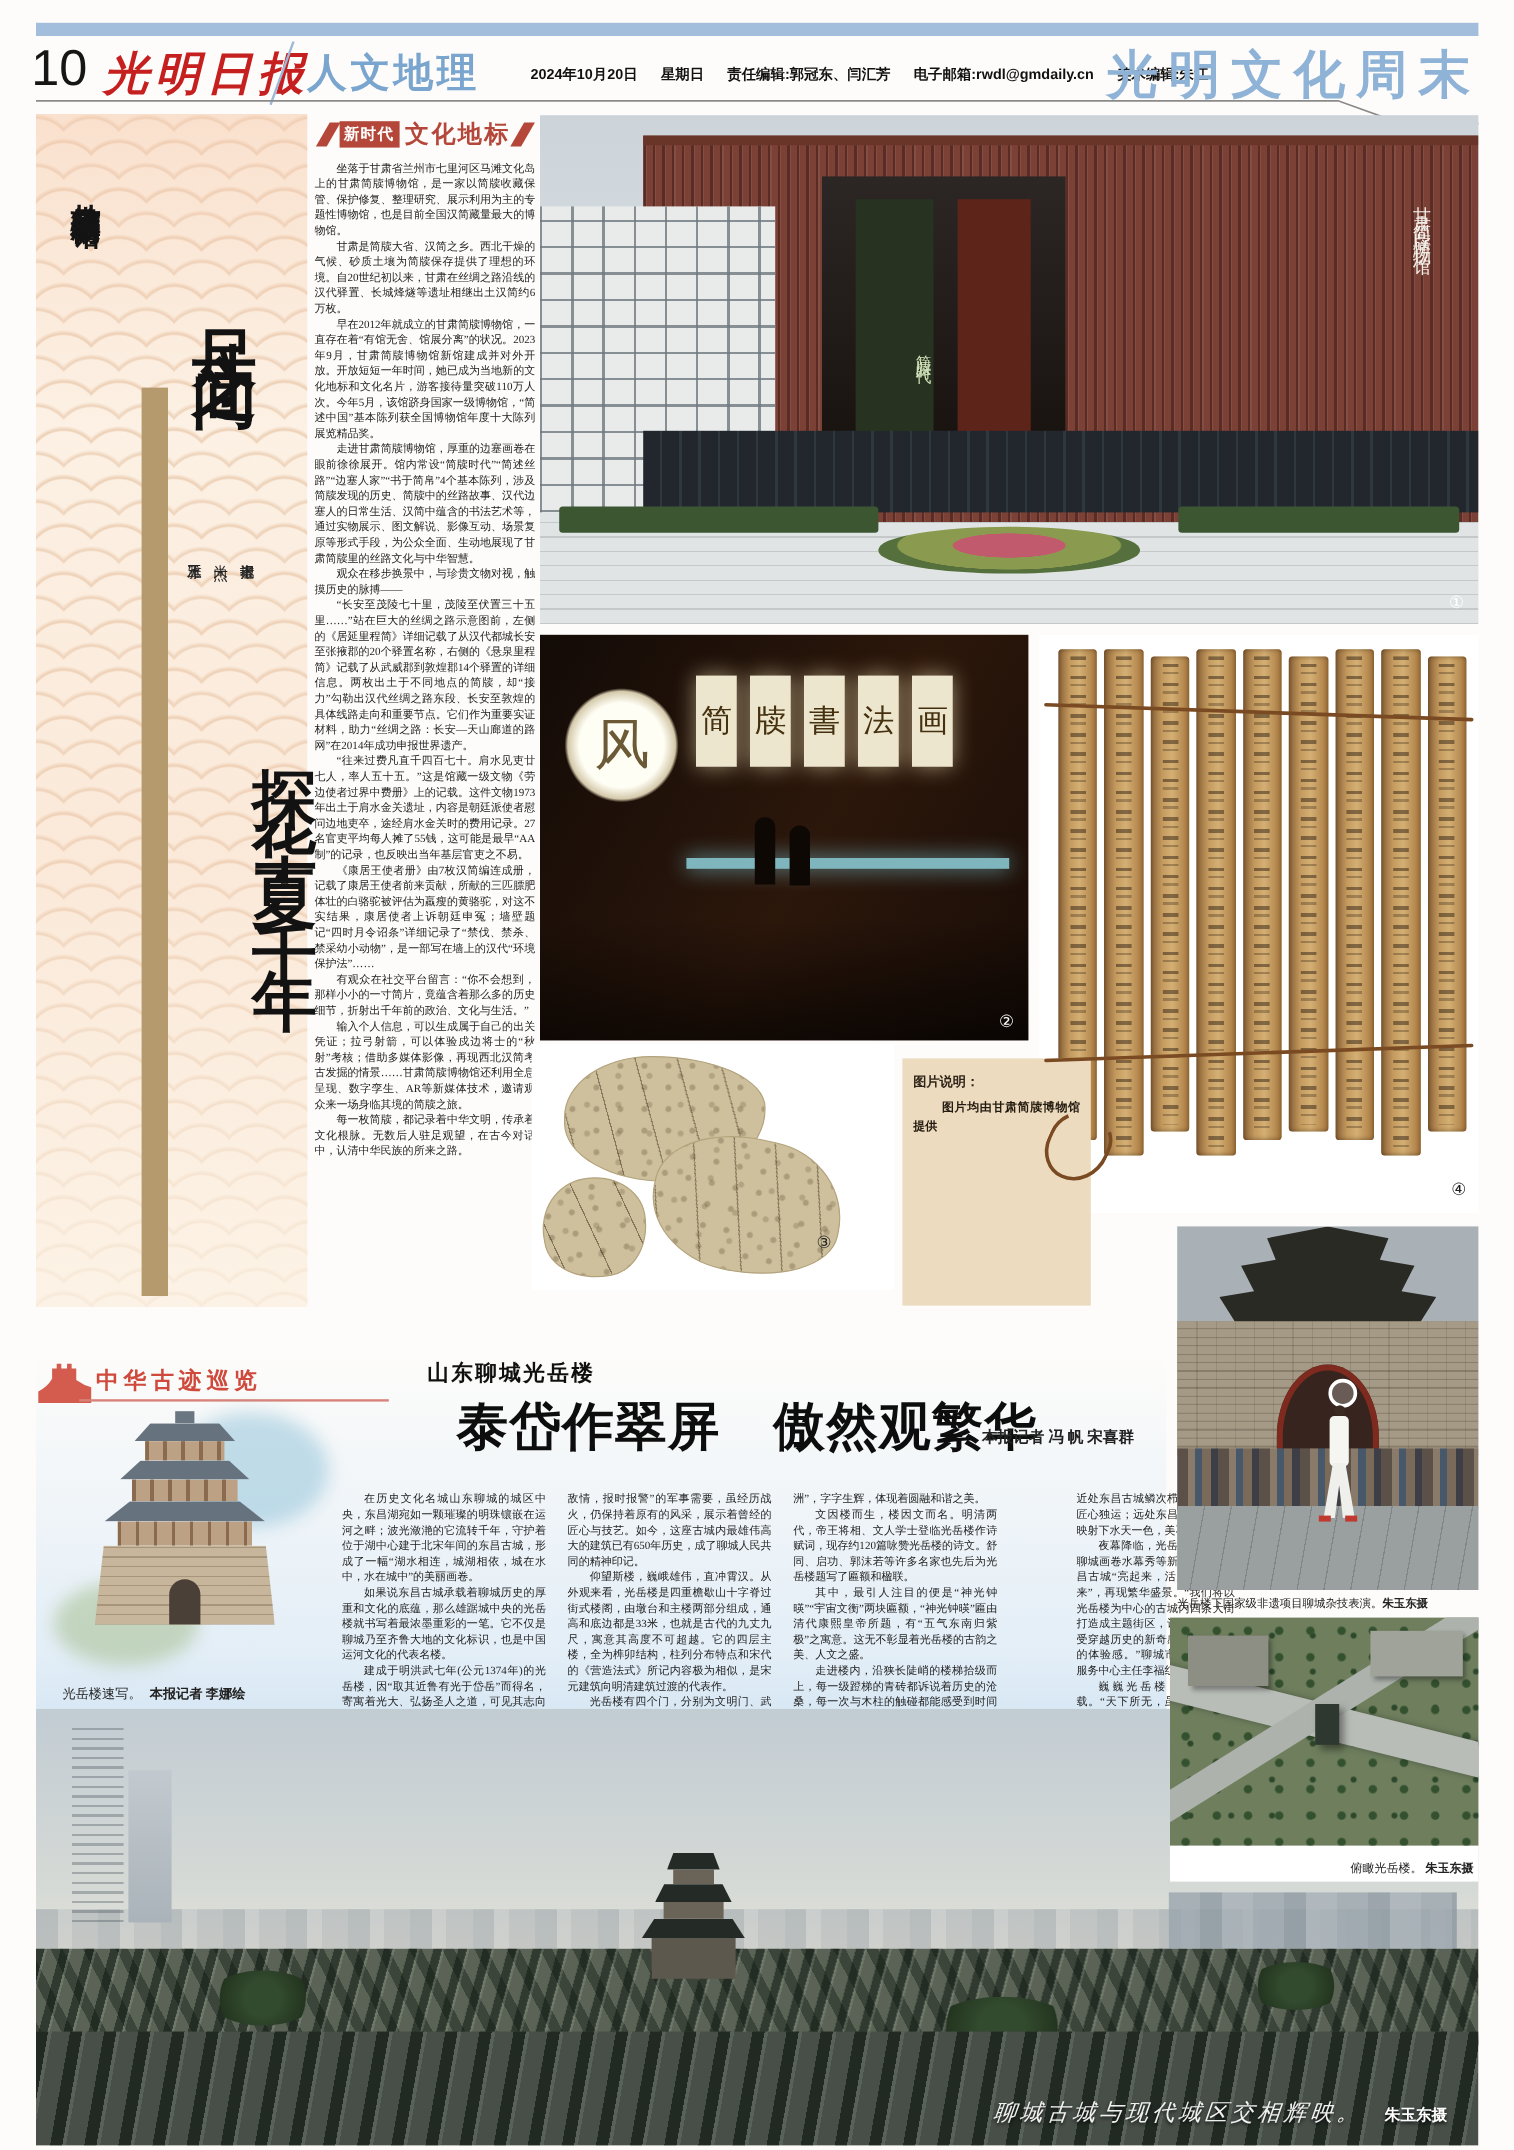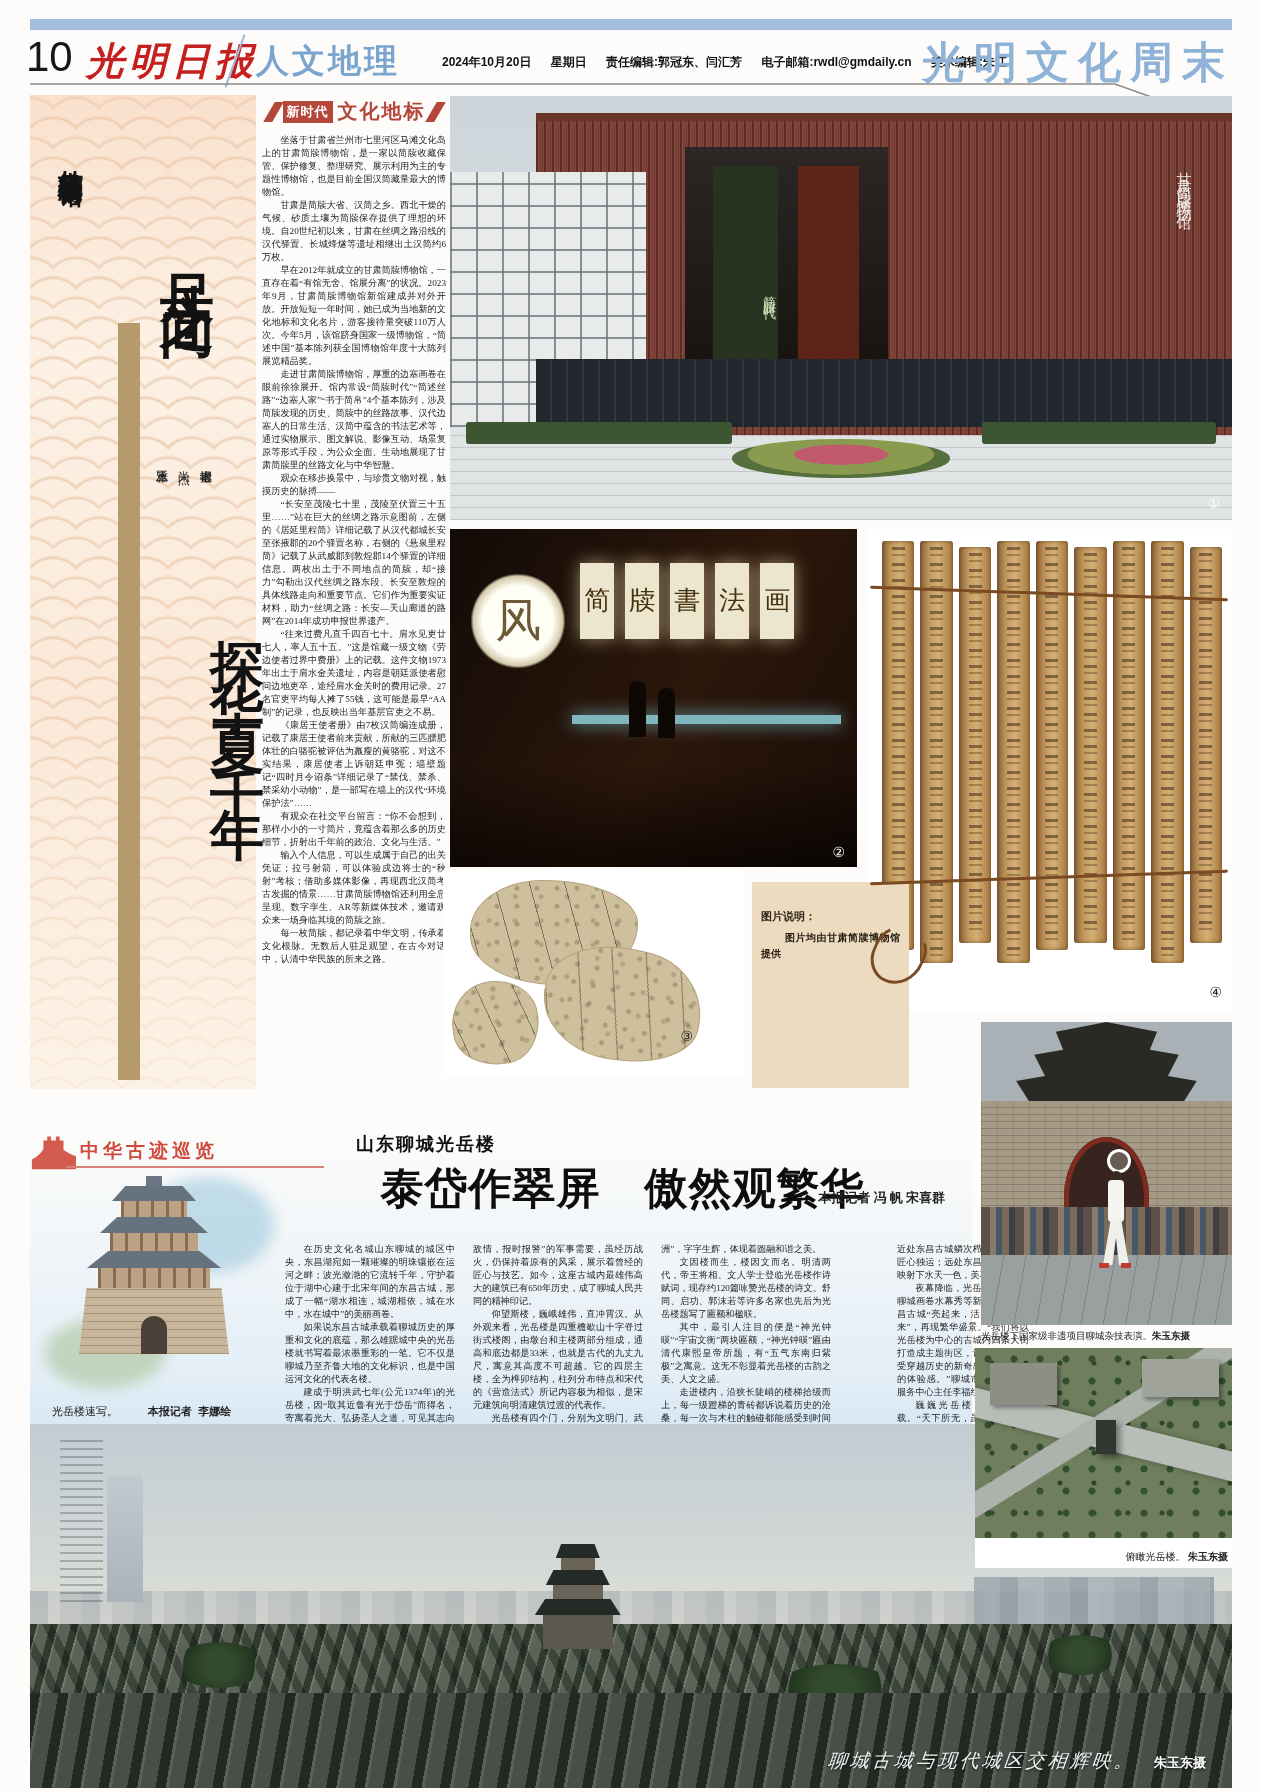--- a/index.html
+++ b/index.html
@@ -98,21 +98,21 @@
   .photo3{left:443px;top:870px;width:302px;height:205px;background:#fff;}
   .frag{position:absolute;background:#cec09c;border:1px solid #b3a37d;
      background-image:radial-gradient(circle at 30% 40%, rgba(80,60,35,.28) 2px, rgba(0,0,0,0) 3px),
        radial-gradient(circle at 70% 65%, rgba(80,60,35,.22) 2px, rgba(0,0,0,0) 3px),
        repeating-linear-gradient(75deg, rgba(0,0,0,0) 0 14px, rgba(40,28,12,.45) 14px 15px, rgba(0,0,0,0) 15px 34px);
      background-size:20px 18px,26px 24px,100% 100%;}
   .f1{left:9%;top:5%;width:55%;height:50%;border-radius:46% 60% 52% 55%/52% 44% 62% 50%;}
   .f2{left:33%;top:38%;width:52%;height:54%;border-radius:55% 45% 60% 48%/48% 60% 45% 55%;transform:rotate(12deg);}
   .f3{left:3%;top:54%;width:28%;height:40%;border-radius:50% 55% 45% 60%/55% 48% 58% 45%;transform:rotate(-10deg);}
 
-  .capbox{left:752px;top:882px;width:157px;height:206px;background:#ecdbbf;padding:26px 9px;box-sizing:border-box;}
+  .capbox{left:752px;top:882px;width:157px;height:206px;background:#ecdbbf;padding:12px 9px;box-sizing:border-box;}
   .capbox .cb-title{font-weight:bold;font-size:11px;margin:0 0 6px 0;color:#2e2418;}
   .capbox p{margin:0;font-size:10px;line-height:16px;text-indent:2em;color:#3a2f20;text-align:justify;}
   .capbox .cb-credit{font-family:"Liberation Sans",sans-serif;font-weight:bold;text-indent:2.4em;color:#241b10;}
 
   
   .a2wash{left:30px;top:1126px;width:942px;height:298px;background:linear-gradient(180deg,rgba(255,255,255,0) 0%,#e3eef7 85%,#d8e8f4 100%);}
   .gw-badge{left:30px;top:1128px;width:46px;height:42px;}
   .series{left:80px;top:1138px;font-family:"Liberation Sans",sans-serif;font-weight:bold;font-size:19px;color:#cf4a3c;letter-spacing:4px;}
   .series-rule{left:66px;top:1166px;width:258px;height:2px;background:#d8837а;background:#d8837a;}
   .kicker2{left:356px;top:1132px;font-family:"Liberation Sans",sans-serif;font-weight:bold;font-size:18px;color:#101010;letter-spacing:2px;}
@@ -128,21 +128,21 @@
   .wash{position:absolute;border-radius:50%;filter:blur(7px);}
   .washblue{left:46%;top:2%;width:130px;height:96px;background:rgba(140,192,216,.5);}
   .washgreen{left:6%;top:64%;width:120px;height:70px;background:rgba(150,180,120,.45);}
   .tower{position:absolute;left:50%;transform:translateX(-50%);}
   .roof{background:#66727e;clip-path:polygon(16% 0,84% 0,100% 100%,0 100%);margin:0 auto;}
   .storey{background:#bda184;margin:0 auto;background-image:repeating-linear-gradient(90deg,#8a6b4f 0 3px,rgba(0,0,0,0) 3px 15px);}
   .tbase{background:#c7b69c;margin:0 auto;clip-path:polygon(5% 0,95% 0,100% 100%,0 100%);
      background-image:repeating-linear-gradient(0deg, rgba(120,100,75,.4) 0 1px, rgba(0,0,0,0) 1px 8px);position:relative;}
   .arch{position:absolute;left:50%;bottom:0;transform:translateX(-50%);width:26px;height:38px;background:#4a4038;border-radius:14px 14px 0 0;}
   .sketchcap{left:52px;top:1404px;font-size:11px;color:#222;}
-  .sketchcap .crd{font-family:Liberation Mono, monospace;font-weight:bold;margin-left:27px;}
+  .sketchcap .crd{font-family:Liberation Serif, serif;font-weight:bold;margin-left:4px;}
 
   
   .photoA{left:981px;top:1022px;width:251px;height:303px;background:#a9b1b7;}
   .pa-tower{position:absolute;left:14%;top:0;width:72%;height:27%;background:#2a2a24;
      clip-path:polygon(8% 100%,0 72%,16% 66%,10% 40%,26% 34%,22% 12%,50% 0,78% 12%,74% 34%,90% 40%,84% 66%,100% 72%,92% 100%);}
   .pa-wall{position:absolute;left:0;top:26%;width:100%;height:37%;background:#a59a85;
      background-image:repeating-linear-gradient(0deg, rgba(60,50,40,.28) 0 1px, rgba(0,0,0,0) 1px 7px),
                       repeating-linear-gradient(90deg, rgba(60,50,40,.14) 0 1px, rgba(0,0,0,0) 1px 16px);}
   .pa-arch{position:absolute;left:33%;top:38%;width:34%;height:25%;background:#37241e;border-radius:50% 50% 0 0/80% 80% 0 0;
      box-shadow:inset 0 0 0 5px #7e2a1e;}

